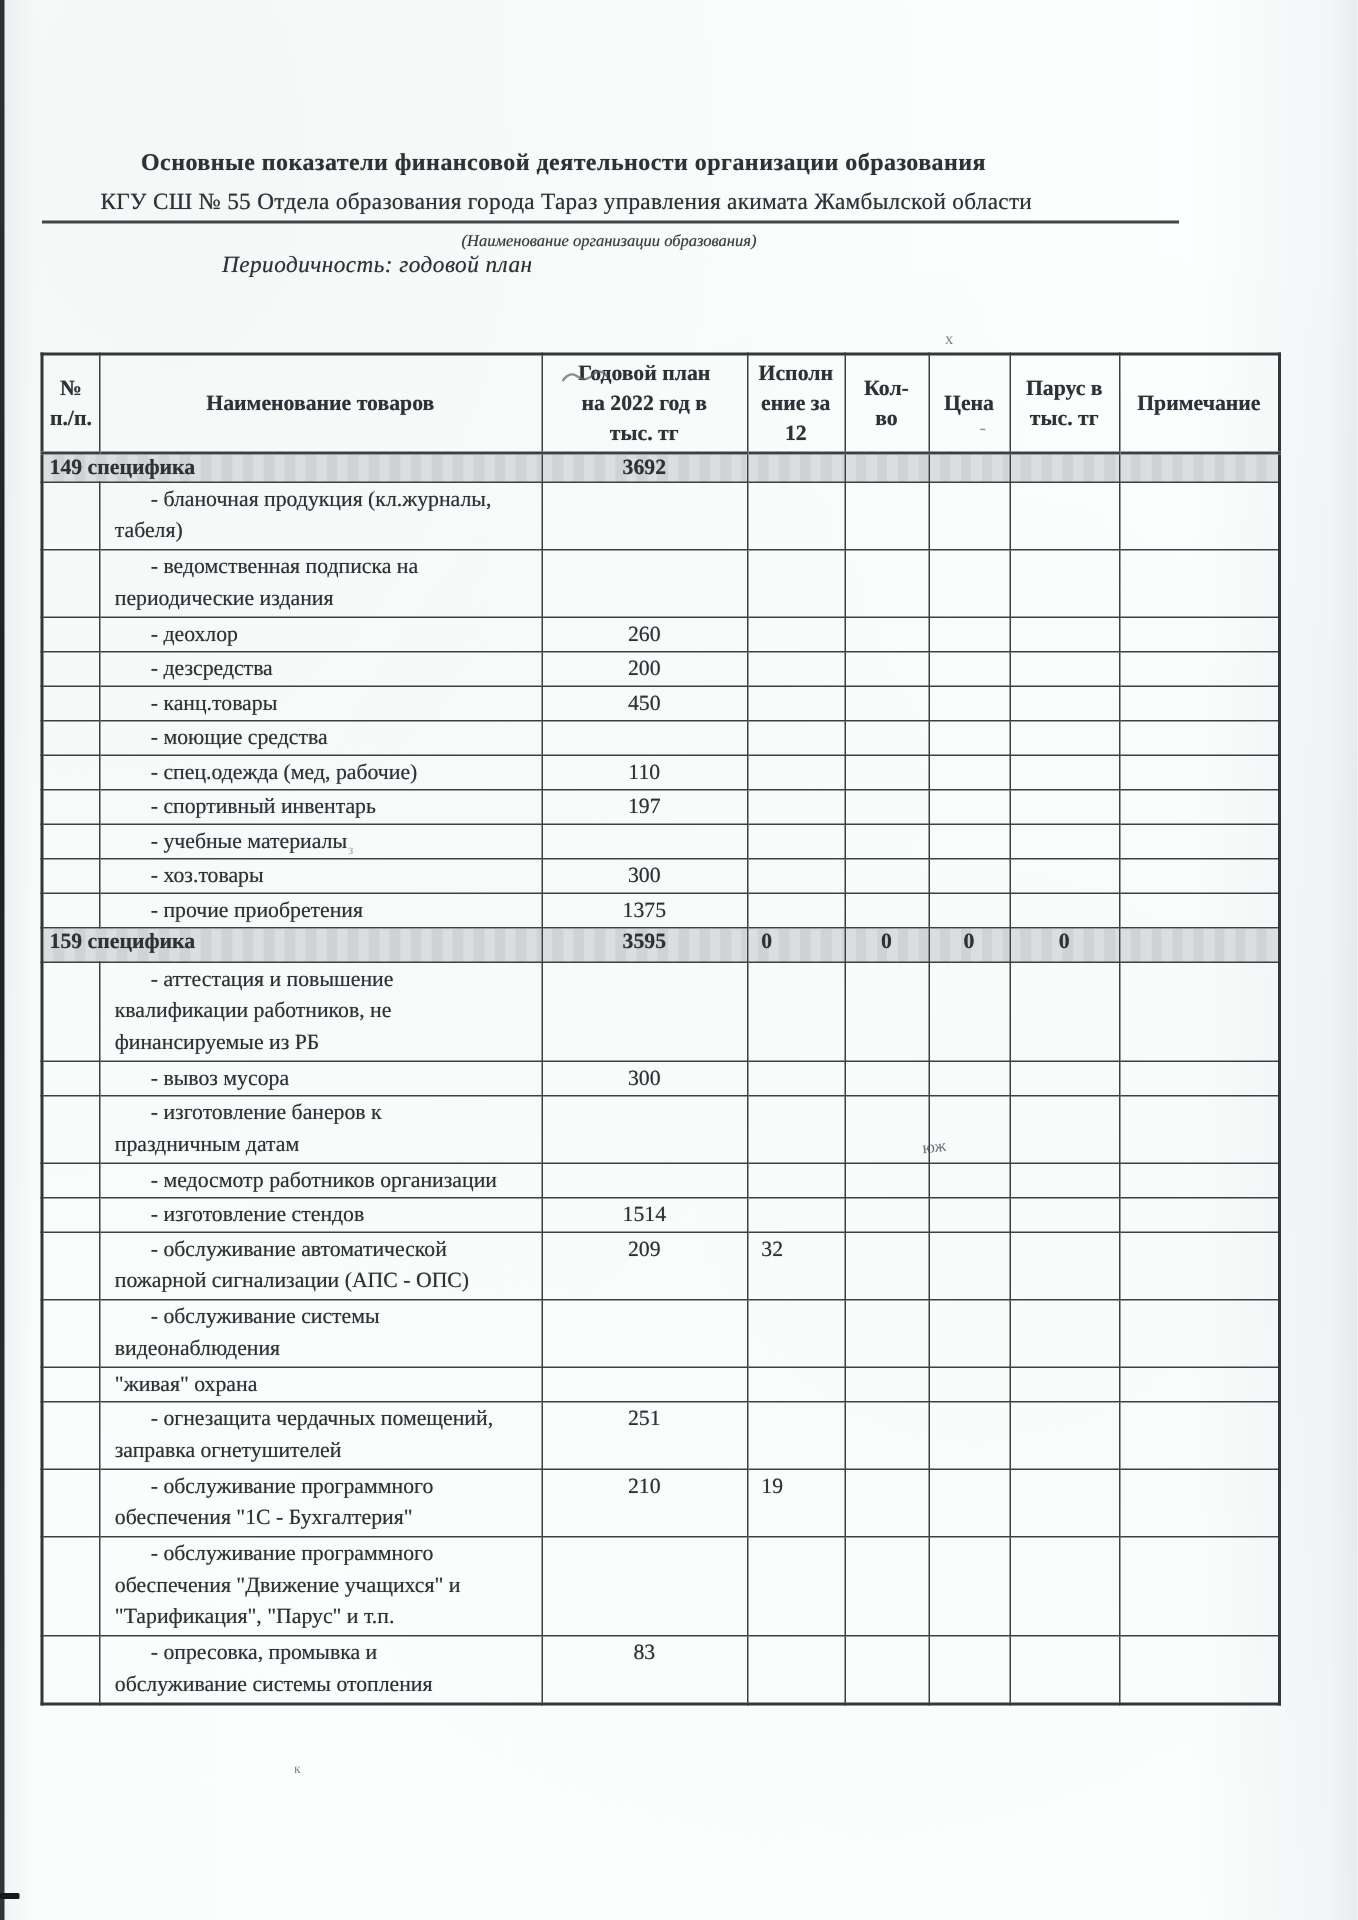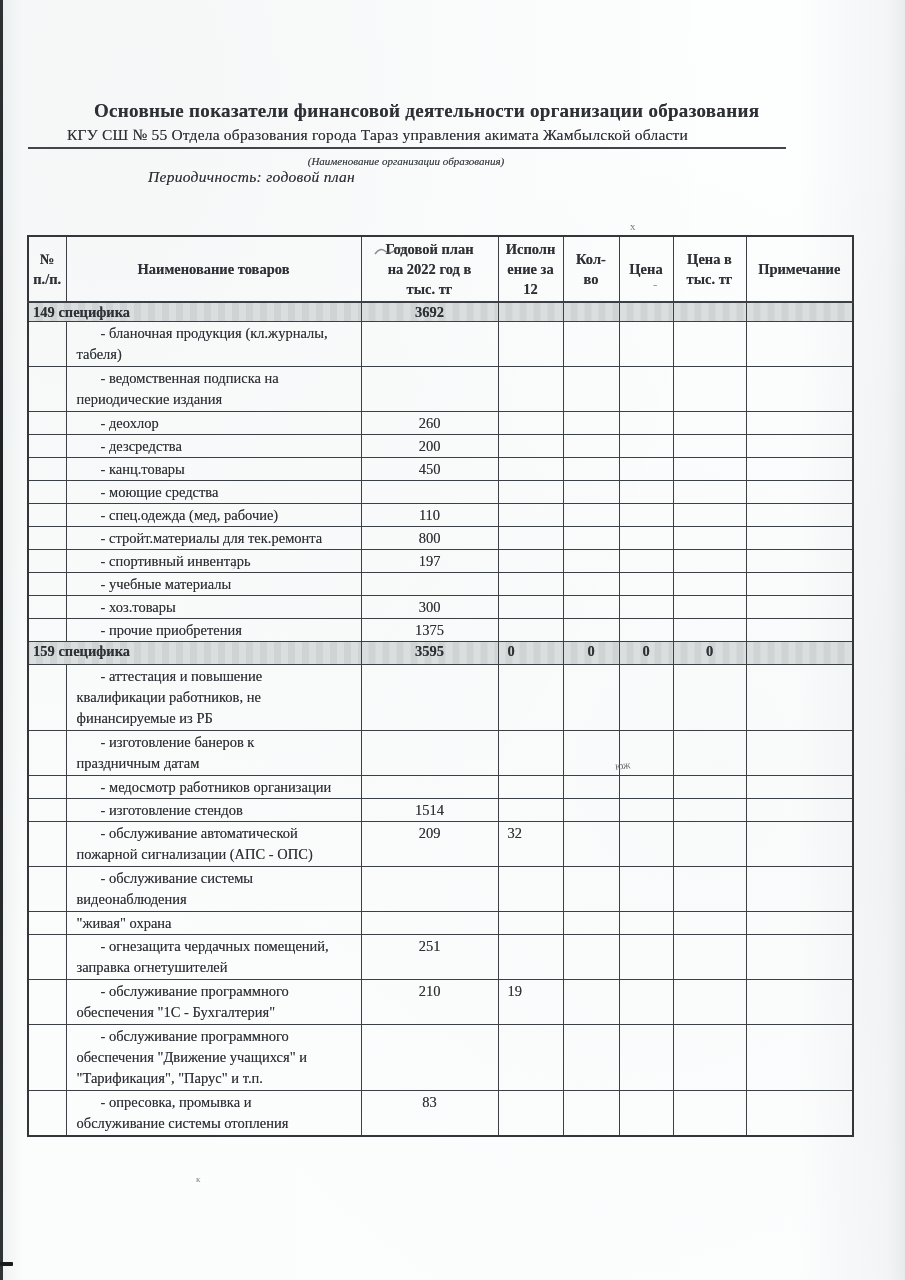--- a/index.html
+++ b/index.html
@@ -13,21 +13,21 @@
       radial-gradient(ellipse at 15% 8%, rgba(70,80,90,0.03), transparent 55%),
       radial-gradient(ellipse at 80% 60%, rgba(70,80,90,0.025), transparent 60%),
       linear-gradient(90deg,#eef1f2 0%,#fbfcfc 2.5%,#fdfefe 88%,#f3f5f6 98%,#e9eced 100%),
       var(--paper);
     font-family:"Liberation Serif",serif;color:var(--ink);
   }
   .blur{text-shadow:0 0 .6px rgba(35,40,45,.55);}
   .edge-left{position:absolute;left:0;top:0;width:3px;height:1280px;background:linear-gradient(180deg,#2f3234,#1d1f21 40%,#313436);}
   .edge-dash{position:absolute;left:0;top:1262px;width:13px;height:4px;background:#17191b;border-radius:1px;}
 
-  .title-main{position:absolute;left:94px;top:100px;font-size:19px;font-weight:bold;letter-spacing:.3px;white-space:nowrap;}
+  .title-main{position:absolute;left:94px;top:100px;font-size:16px;font-weight:bold;letter-spacing:.3px;white-space:nowrap;}
   .org-line{position:absolute;left:67px;top:126px;font-size:15.5px;letter-spacing:.2px;white-space:nowrap;}
   .org-underline{position:absolute;left:28px;top:147px;width:758px;height:2px;background:#41464a;}
   .org-caption{position:absolute;left:288px;top:155px;width:236px;text-align:center;font-style:italic;font-size:11px;color:#383d41;}
   .periodicity{position:absolute;left:148px;top:168px;font-style:italic;font-size:15.5px;letter-spacing:.3px;}
 
   table.fin{
     position:absolute;left:27px;top:235px;width:825px;
     border-collapse:collapse;table-layout:fixed;
     border:2px solid #33373a;
   }
@@ -85,21 +85,21 @@
           <th>Наименование товаров</th>
           <th>Годовой план
 на 2022 год в
 тыс. тг</th>
           <th>Исполн
 ение за
 12</th>
           <th>Кол-
 во</th>
           <th>Цена</th>
-          <th>Цена в
+          <th>Парус в
 тыс. тг</th>
           <th>Примечание</th>
         </tr>
     </thead>
     <tbody id="tbody">
         <tr class="section" style="height: 18px;">
           <td class="name" colspan="2">149 специфика</td>
           <td class="c">3692</td>
           <td class="l"></td>
           <td class="c"></td>
@@ -166,30 +166,20 @@
           <td class="l"></td>
           <td class="c"></td>
           <td class="c"></td>
           <td class="c"></td>
           <td class="c"></td>
         </tr>
         <tr style="height: 23px;">
           <td class="c"></td>
           <td class="name indent">- спец.одежда (мед, рабочие)</td>
           <td class="c">110</td>
-          <td class="l"></td>
-          <td class="c"></td>
-          <td class="c"></td>
-          <td class="c"></td>
-          <td class="c"></td>
-        </tr>
-        <tr style="height: 23px;">
-          <td class="c"></td>
-          <td class="name indent">- стройт.материалы для тек.ремонта</td>
-          <td class="c">800</td>
           <td class="l"></td>
           <td class="c"></td>
           <td class="c"></td>
           <td class="c"></td>
           <td class="c"></td>
         </tr>
         <tr style="height: 23px;">
           <td class="c"></td>
           <td class="name indent">-  спортивный инвентарь</td>
           <td class="c">197</td>
@@ -237,20 +227,30 @@
           <td class="c">0</td>
           <td class="c">0</td>
           <td class="c"></td>
         </tr>
         <tr style="height: 66px; margin-top: 40px;">
           <td class="c"></td>
           <td class="name indent">- аттестация и повышение
 квалификации работников, не
 финансируемые из РБ</td>
           <td class="c"></td>
+          <td class="l"></td>
+          <td class="c"></td>
+          <td class="c"></td>
+          <td class="c"></td>
+          <td class="c"></td>
+        </tr>
+        <tr style="height: 23px;">
+          <td class="c"></td>
+          <td class="name indent">- вывоз мусора</td>
+          <td class="c">300</td>
           <td class="l"></td>
           <td class="c"></td>
           <td class="c"></td>
           <td class="c"></td>
           <td class="c"></td>
         </tr>
         <tr style="height: 45px;">
           <td class="c"></td>
           <td class="name indent">- изготовление банеров к
 праздничным датам</td>

